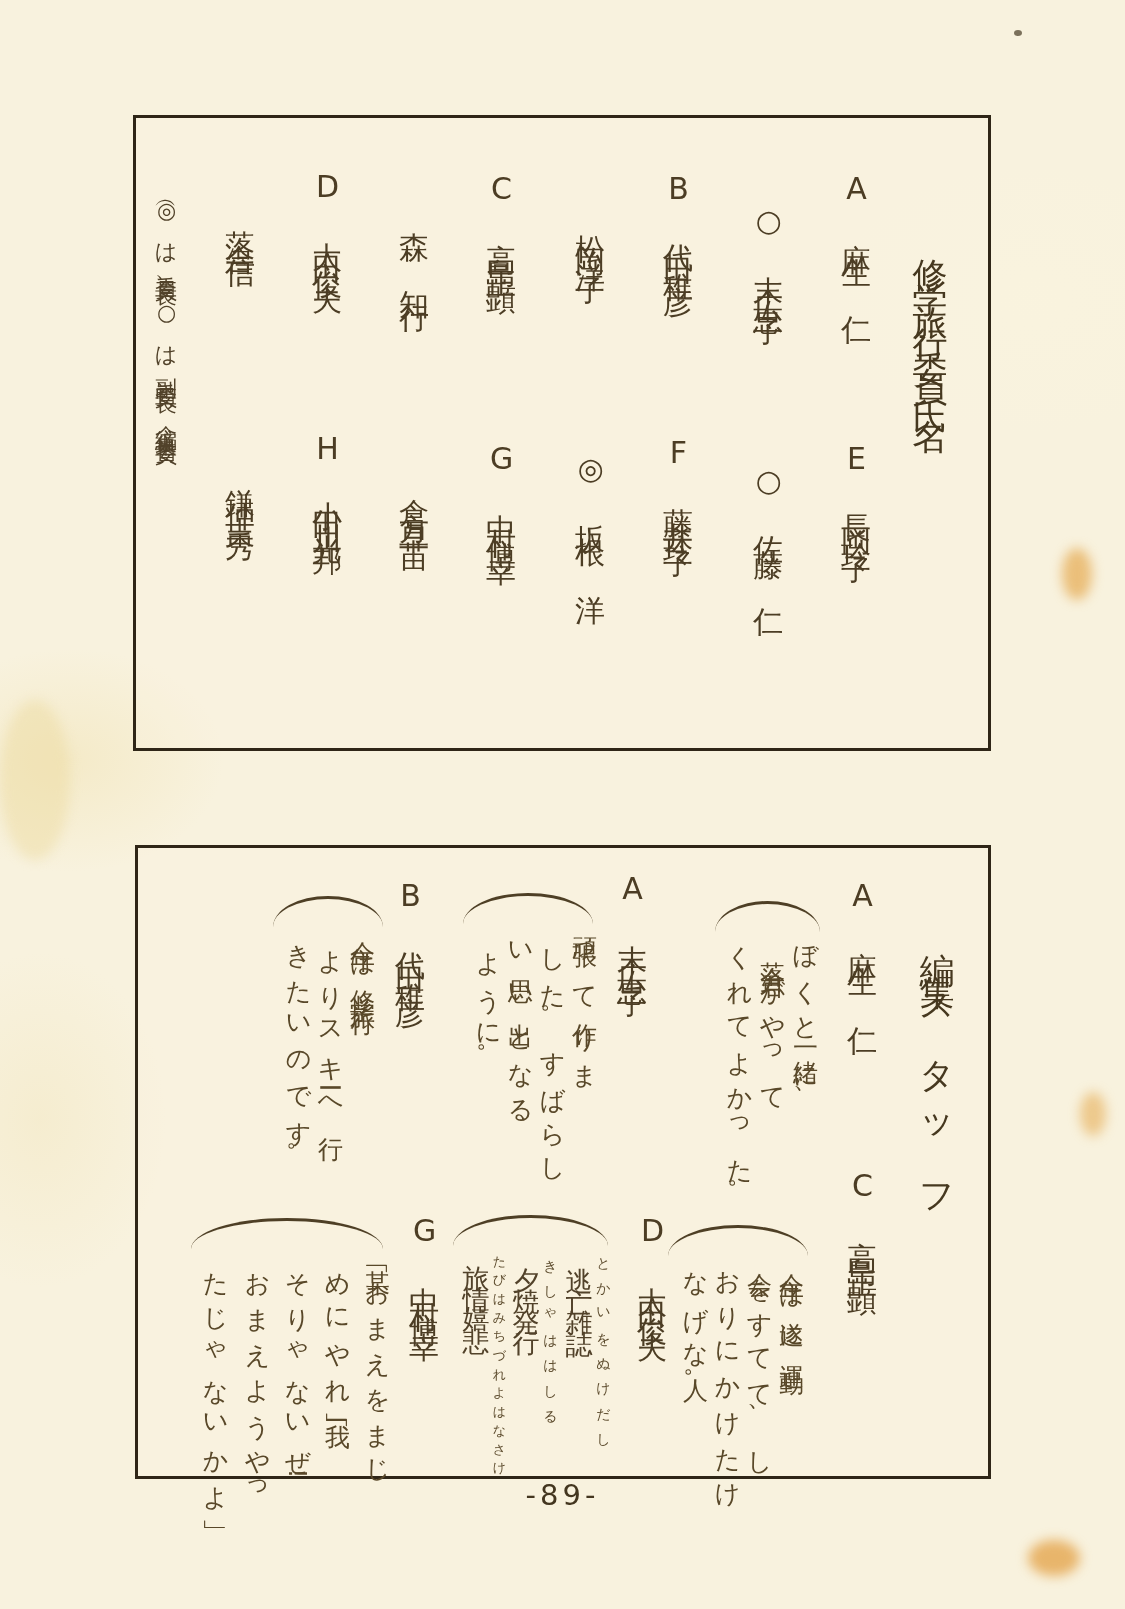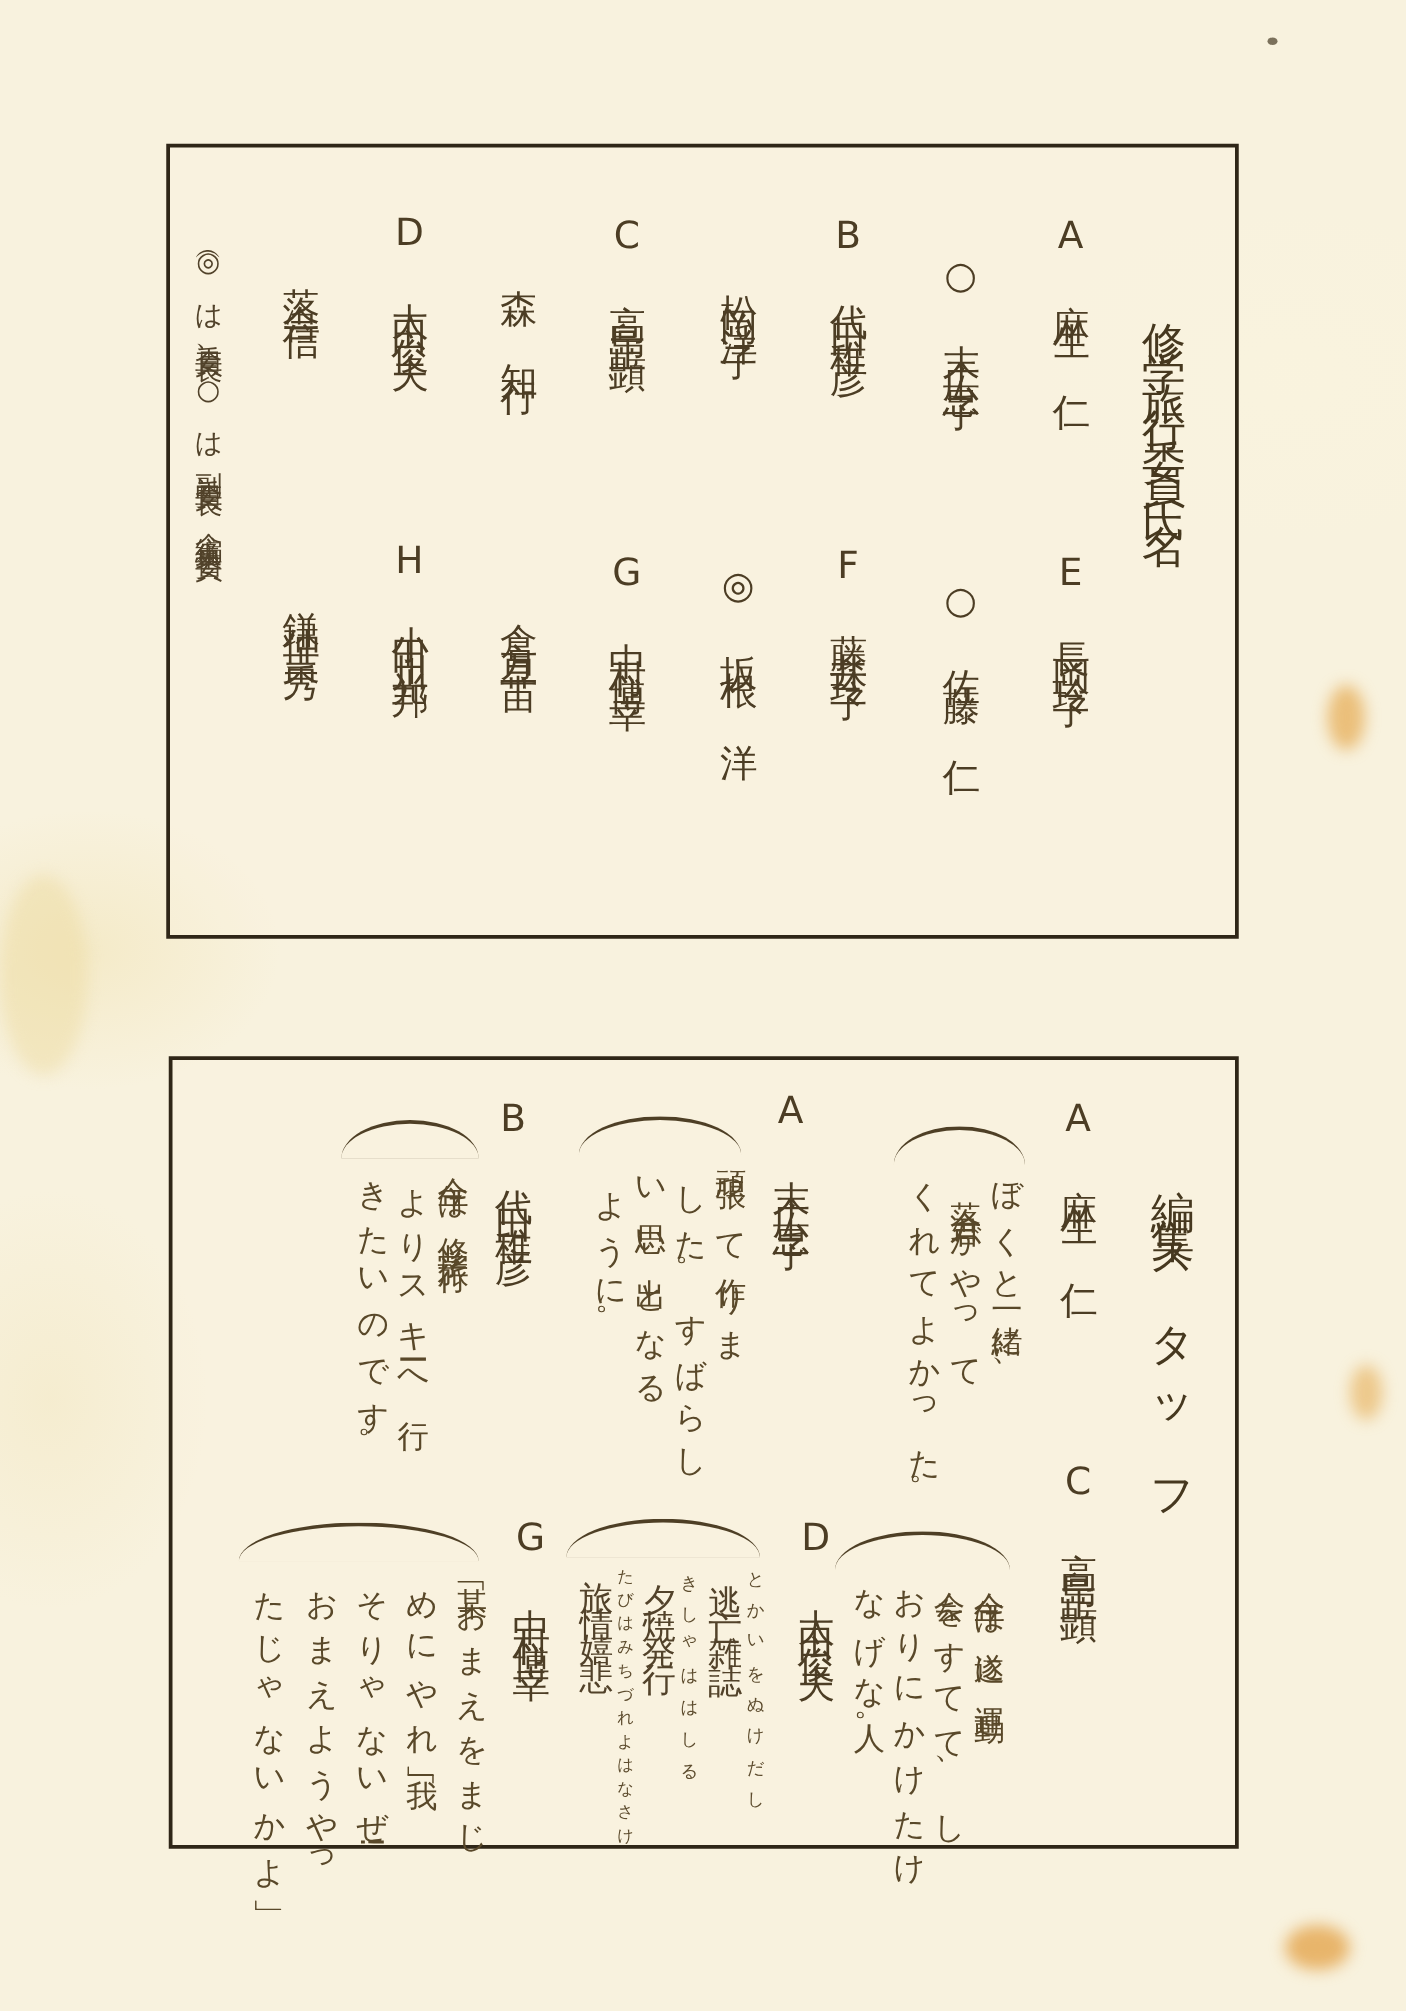--- a/index.html
+++ b/index.html
@@ -111,19 +111,20 @@
 
     <div class="vtext member" style="left:265px; top:365px;">G中村博幸</div>
     <div class="arc" style="left:53px; top:370px; width:192px;"></div>
     <div class="vtext comment mixed" style="left:223px; top:402px;">某「おまえをまじ</div>
     <div class="vtext comment mixed" style="left:183px; top:407px;">めにやれ」我「</div>
     <div class="vtext comment mixed" style="left:143px; top:407px;">そりゃないぜ!</div>
     <div class="vtext comment mixed" style="left:103px; top:407px;">おまえようやっ</div>
     <div class="vtext comment mixed" style="left:61px;  top:407px;">たじゃないかよ」</div>
   </div>
 
+  <div class="page-number">-89-</div>
 
   <div class="stain" style="left:1062px; top:548px;  width:30px; height:52px; background:rgba(224,150,40,.55);"></div>
   <div class="stain" style="left:1080px; top:1092px; width:26px; height:44px; background:rgba(224,150,40,.45);"></div>
   <div class="stain" style="left:1028px; top:1540px; width:52px; height:36px; background:rgba(222,140,30,.6);"></div>
   <div class="stain" style="left:0px;    top:700px;  width:70px; height:160px; background:rgba(235,214,150,.4);"></div>
   <div class="dot" style="left:1014px; top:30px;   width:8px;  height:6px;  background:rgba(70,58,35,.7);"></div>
 </div>
 
 </body></html>

